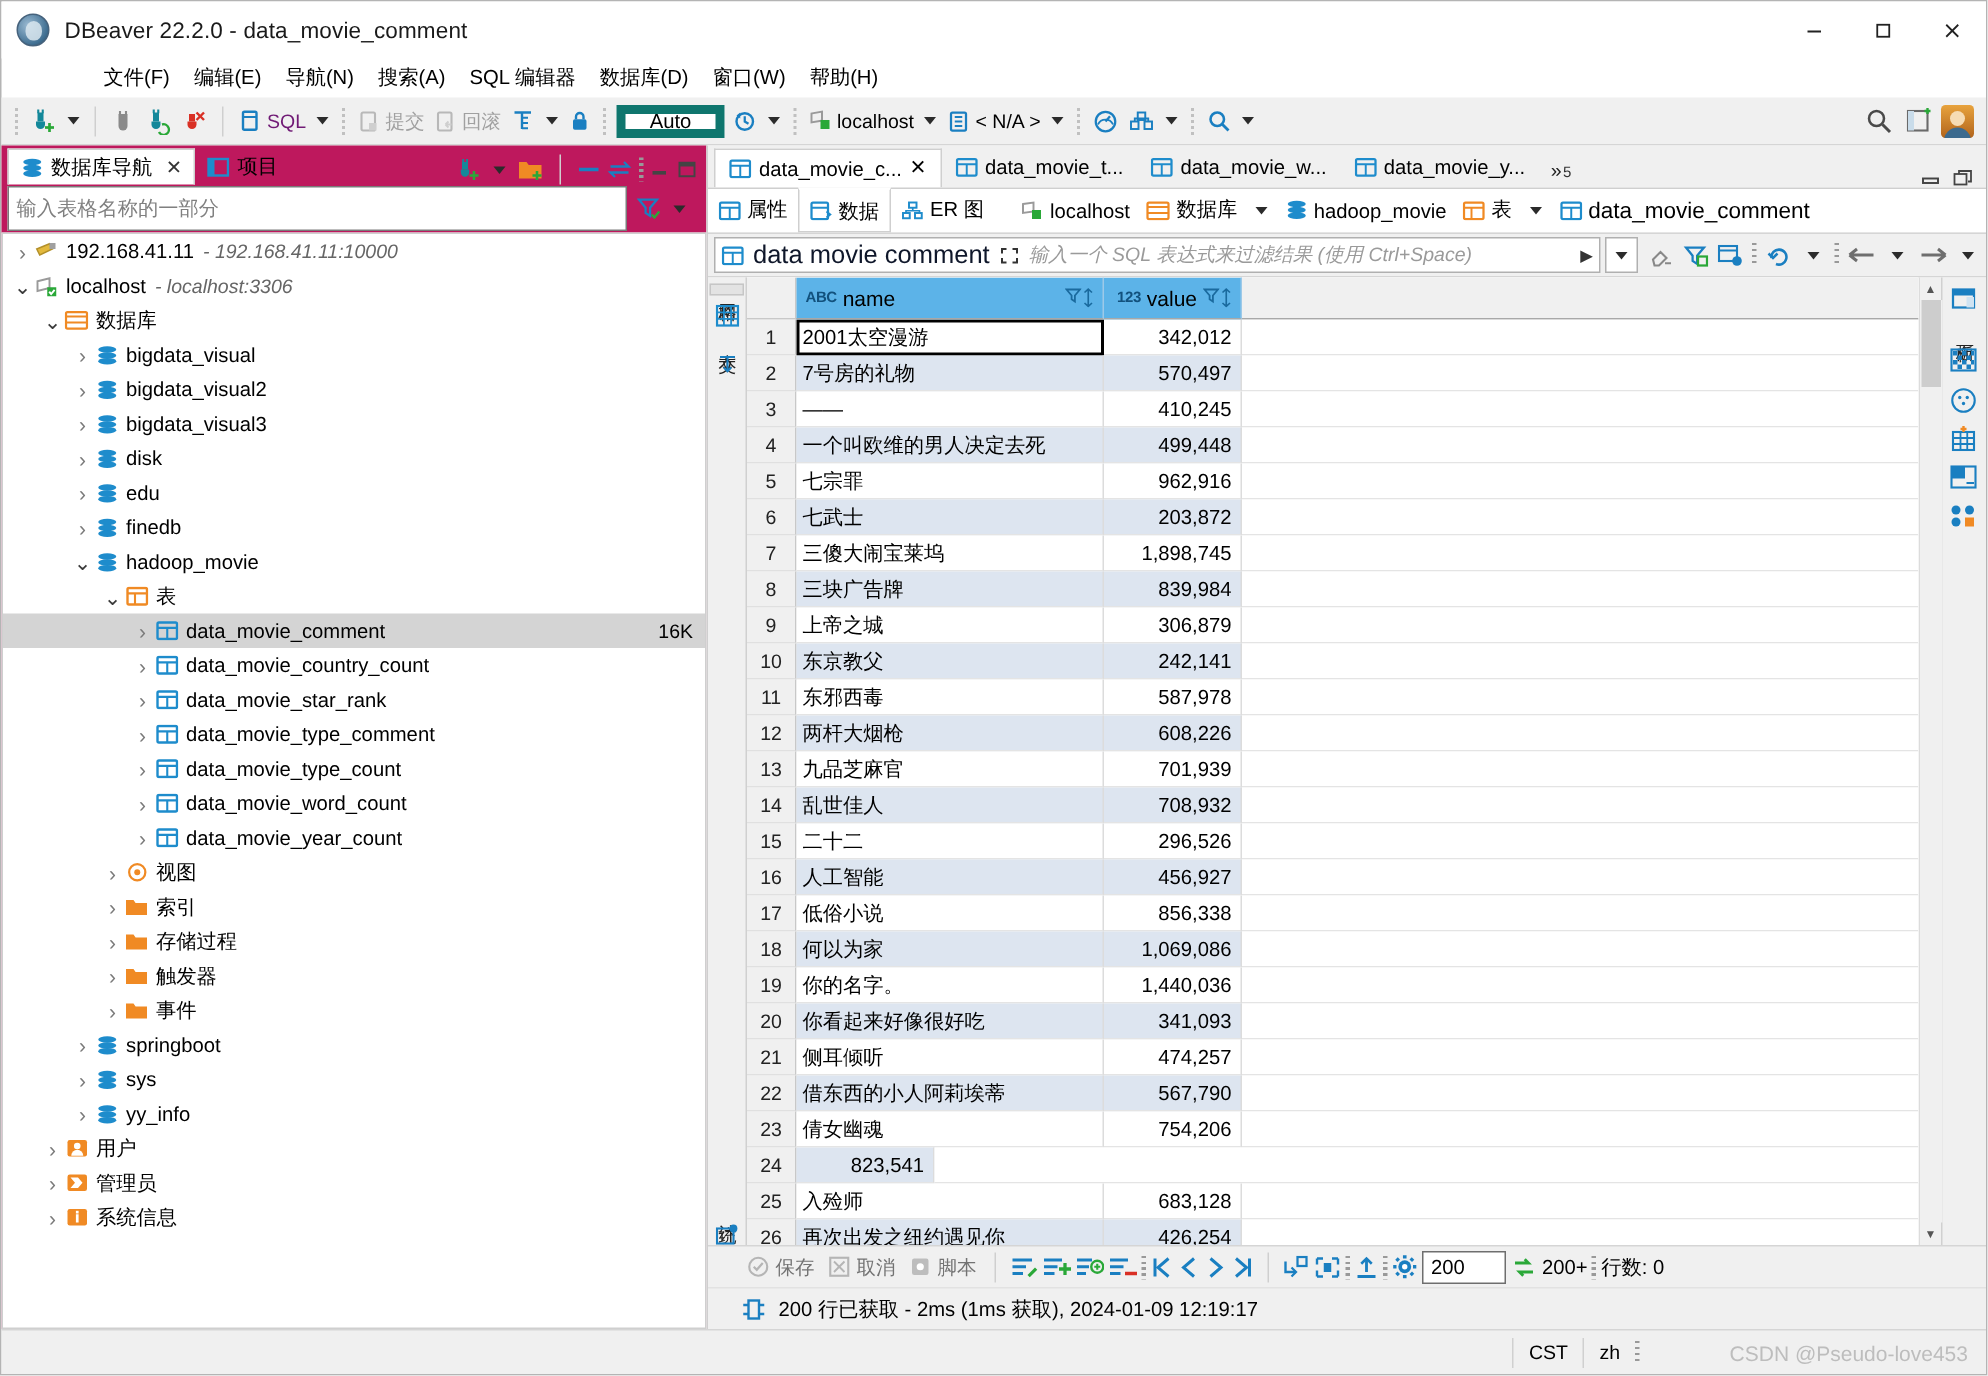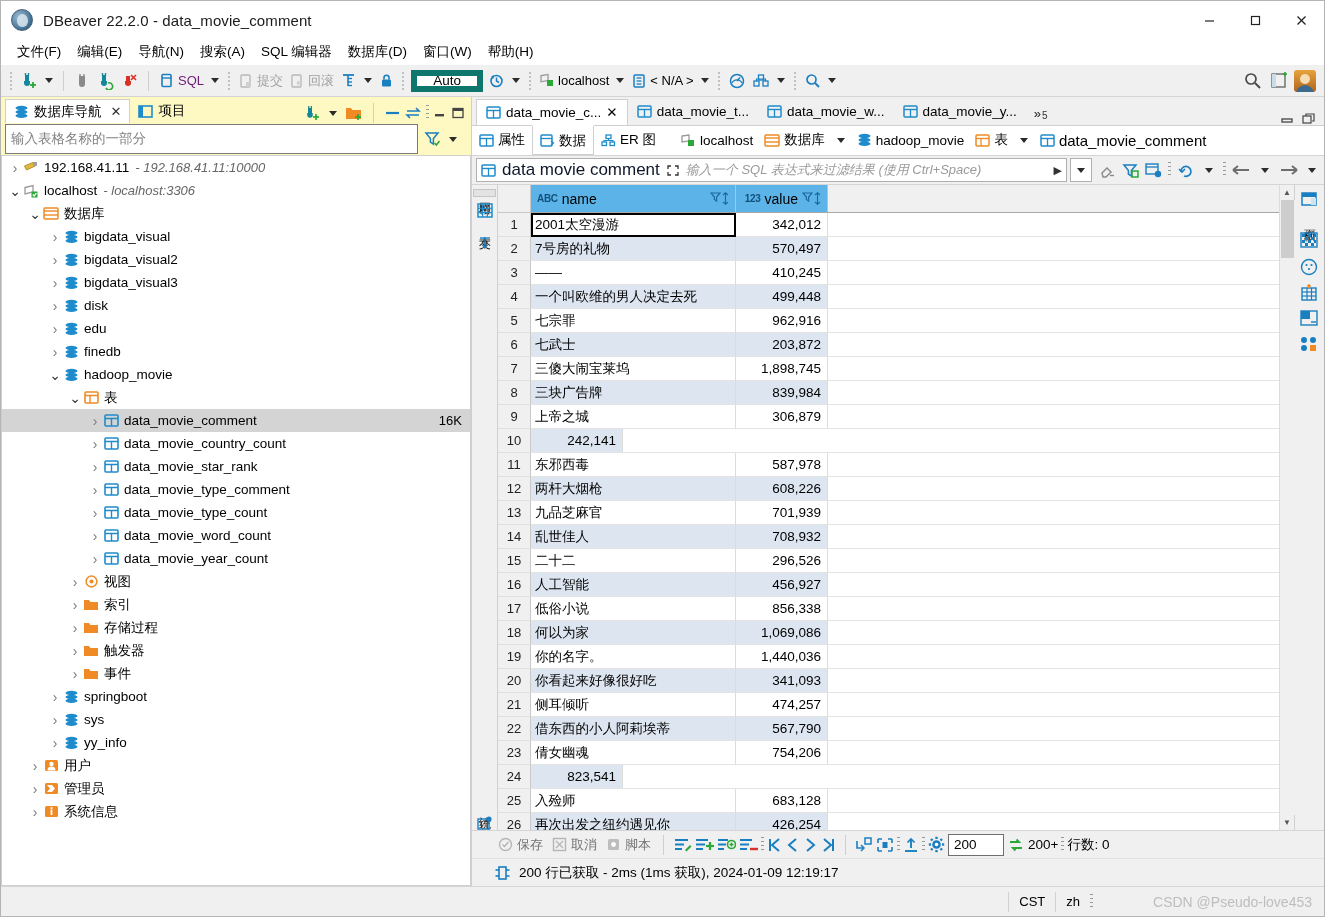--- a/index.html
+++ b/index.html
@@ -21,21 +21,21 @@
             flex:0 0 22px; }
   .tb-icon:after{content:"";position:absolute;left:5px;top:4px;width:11px;height:13px;
             border-radius:50% 50% 45% 45%;background:#d9e6ef;opacity:.85;}
   .tb-title{ margin-left:10px; font-size:15px; color:#1a1a1a; letter-spacing:.1px;}
   .win-btns{ margin-left:auto; display:flex; height:38px; }
   .win-btn{ width:46px; height:38px; display:flex; align-items:center; justify-content:center;
             color:#222; font-size:15px; }
 
   
   .menubar{ height:26px; flex:0 0 26px; display:flex; align-items:center;
-            padding-left:8px; background:#ffffff; }
+            padding-left:24px; background:#ffffff;margin-left:36px; }
   .menu-item{ padding:2px 8px; font-size:13.5px; color:#000; cursor:default;}
 
   
   .toolbar{ height:32px; flex:0 0 32px; background:#f0f0f0; display:flex;
             align-items:center; border-bottom:1px solid #d5d5d5; padding:0 4px;}
   .tsep{ width:1px; height:20px; background:#cfcfcf; margin:0 6px;}
   .tdot{ width:2px; height:18px; margin:0 5px;
          background:repeating-linear-gradient(to bottom,#c0c0c0 0 2px,transparent 2px 4px);}
   .tbtn{ display:flex;align-items:center;gap:3px;padding:1px 3px;height:24px;}
   .caret{ width:0;height:0;border-left:4px solid transparent;border-right:4px solid transparent;
@@ -51,21 +51,21 @@
   .persona:after{content:"";position:absolute;left:6px;top:4px;width:10px;height:10px;
            border-radius:50%;background:#f6dcb4;}
   .persona:before{content:"";position:absolute;left:2px;top:15px;width:18px;height:10px;
            border-radius:9px 9px 0 0;background:#3c6a8e;}
 
   
   .body{ flex:1 1 auto; display:flex; min-height:0; background:#f0f0f0; }
 
   
   .left{ width:470px; flex:0 0 470px; display:flex; flex-direction:column;
-         background:#fef9c3; min-height:0; }
+         background:#be185d; min-height:0; }
   .lp-tabs{ height:26px; display:flex; align-items:flex-end; padding-left:4px; }
   .lp-tab{ display:flex;align-items:center;gap:5px; height:24px; padding:0 8px;
            font-size:13.5px;}
   .lp-tab.active{ background:#fff; border:1px solid #cfcfcf; border-bottom:0;}
   .lp-tab .x{ font-size:13px;color:#333;margin-left:4px;}
   .lp-tools{ margin-left:auto; display:flex;align-items:center;gap:4px;padding-right:6px;}
   .vdots{width:3px;height:16px;background:
      repeating-linear-gradient(to bottom,#999 0 1.5px,transparent 1.5px 4px);}
 
   .lp-filter{ height:28px; margin:2px 4px 2px 4px; display:flex; align-items:center;}
@@ -1082,20 +1082,21 @@
                 <div class="c-fill"></div>
               </div>
               <div class="grow">
                 <div class="c-rn">9</div>
                 <div class="c-name">上帝之城</div>
                 <div class="c-val">306,879</div>
                 <div class="c-fill"></div>
               </div>
               <div class="grow alt">
                 <div class="c-rn">10</div>
+                <div class="c-name">东京教父</div>
                 <div class="c-val">242,141</div>
                 <div class="c-fill"></div>
               </div>
               <div class="grow">
                 <div class="c-rn">11</div>
                 <div class="c-name">东邪西毒</div>
                 <div class="c-val">587,978</div>
                 <div class="c-fill"></div>
               </div>
               <div class="grow alt">

